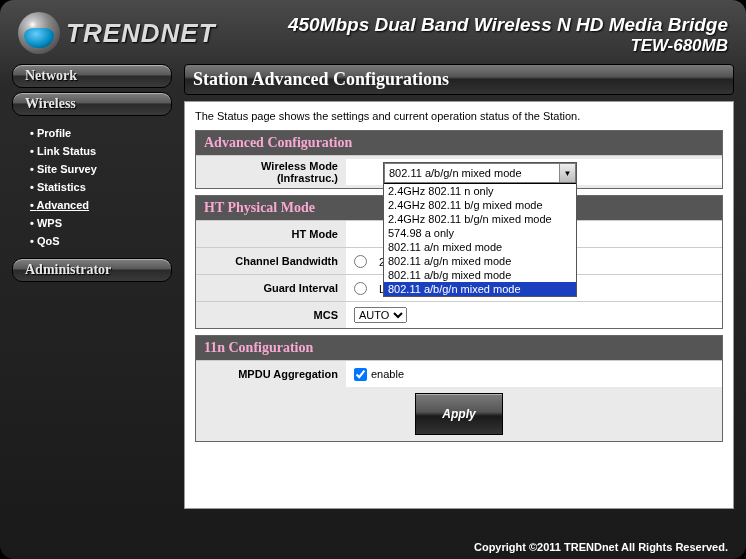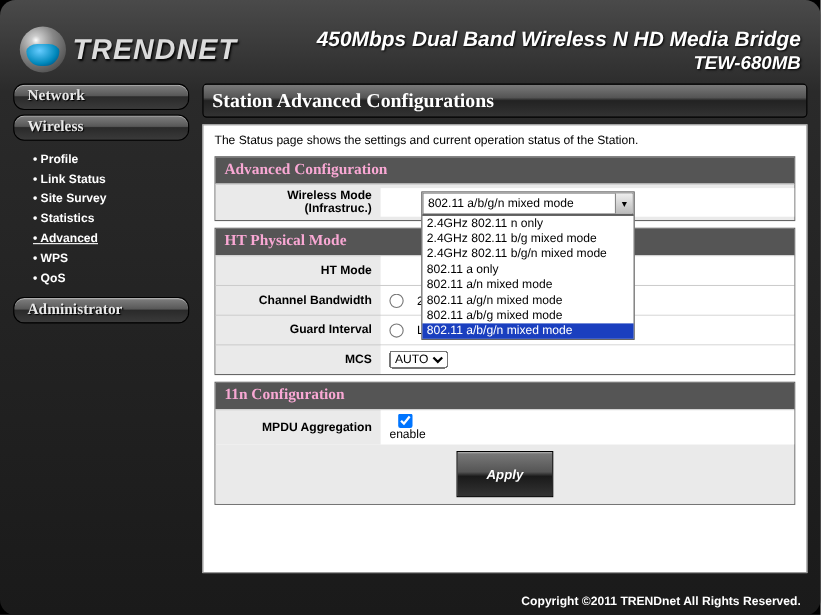--- a/index.html
+++ b/index.html
@@ -14,21 +14,21 @@
 .main-frame {
   width: 746px;
   height: 559px;
   background: linear-gradient(to bottom, #4a4a4a 0%, #2a2a2a 15%, #1a1a1a 100%);
   border-radius: 14px;
   position: relative;
 }
 .header {
   display: flex;
   align-items: center;
-  padding: 22px 18px 0 18px;
+  padding: 10px 18px 0 18px;
 }
 .logo-wrap {
   display: flex;
   align-items: center;
 }
 .logo-orb {
   width: 42px;
   height: 42px;
   border-radius: 50%;
   background: radial-gradient(circle at 35% 30%, #fff 0%, #ccc 10%, #888 40%, #333 100%);
@@ -301,21 +301,21 @@
 
         <div class="dropdown-open">
           <div class="dropdown-selected">
             <span>802.11 a/b/g/n mixed mode</span>
             <div class="dropdown-arrow">▼</div>
           </div>
           <div class="dropdown-list">
             <div>2.4GHz 802.11 n only</div>
             <div>2.4GHz 802.11 b/g mixed mode</div>
             <div>2.4GHz 802.11 b/g/n mixed mode</div>
-            <div>802.11 a only</div>
+            <div>574.98 a only</div>
             <div>802.11 a/n mixed mode</div>
             <div>802.11 a/g/n mixed mode</div>
             <div>802.11 a/b/g mixed mode</div>
             <div class="sel">802.11 a/b/g/n mixed mode</div>
           </div>
         </div>
 
         <div class="config-group">
           <div class="config-group-header">HT Physical Mode</div>
           <div class="config-row">
@@ -354,21 +354,21 @@
               <select><option>AUTO</option></select>
             </div>
           </div>
         </div>
 
         <div class="config-group">
           <div class="config-group-header">11n Configuration</div>
           <div class="config-row">
             <div class="config-label">MPDU Aggregation</div>
             <div class="config-field">
-              <label style="display:flex;align-items:center;flex-direction:column;">
+              <label style="display:flex;align-items:center;">
                 <input type="checkbox" checked="" style="">
                 <span>enable</span>
               </label>
             </div>
           </div>
           <div class="apply-row">
             <button class="apply-btn">Apply</button>
           </div>
         </div>
 

